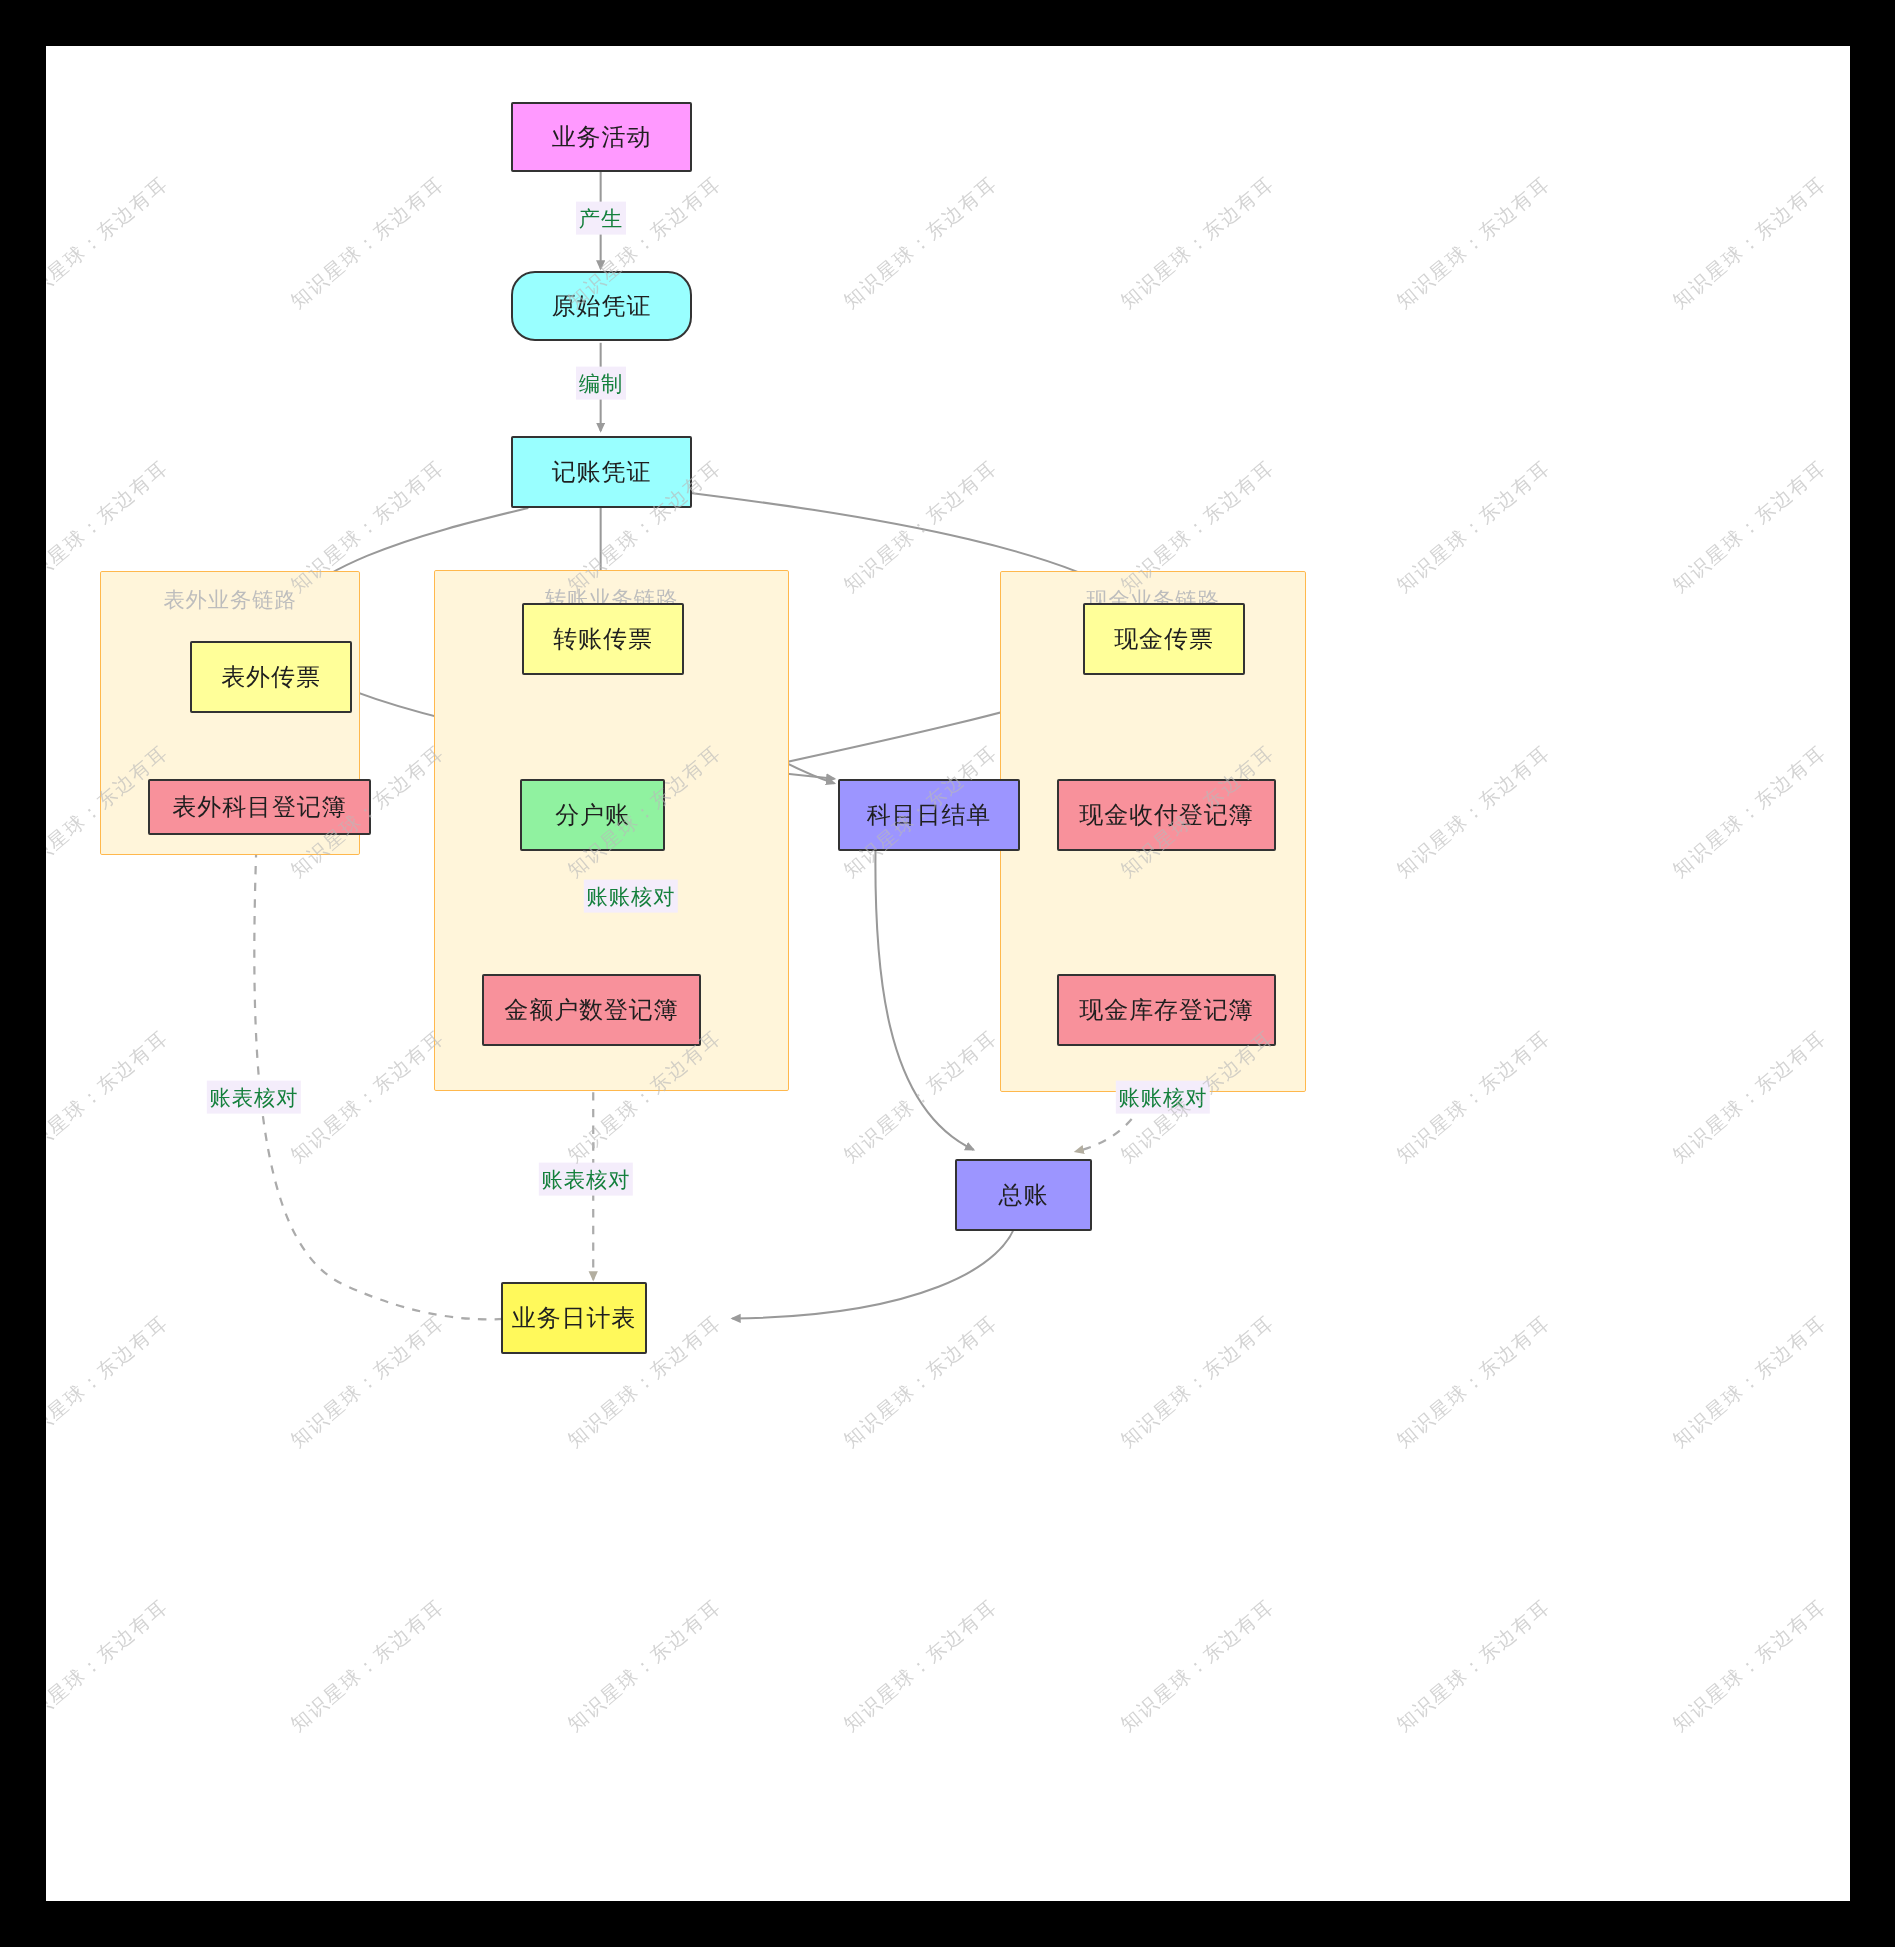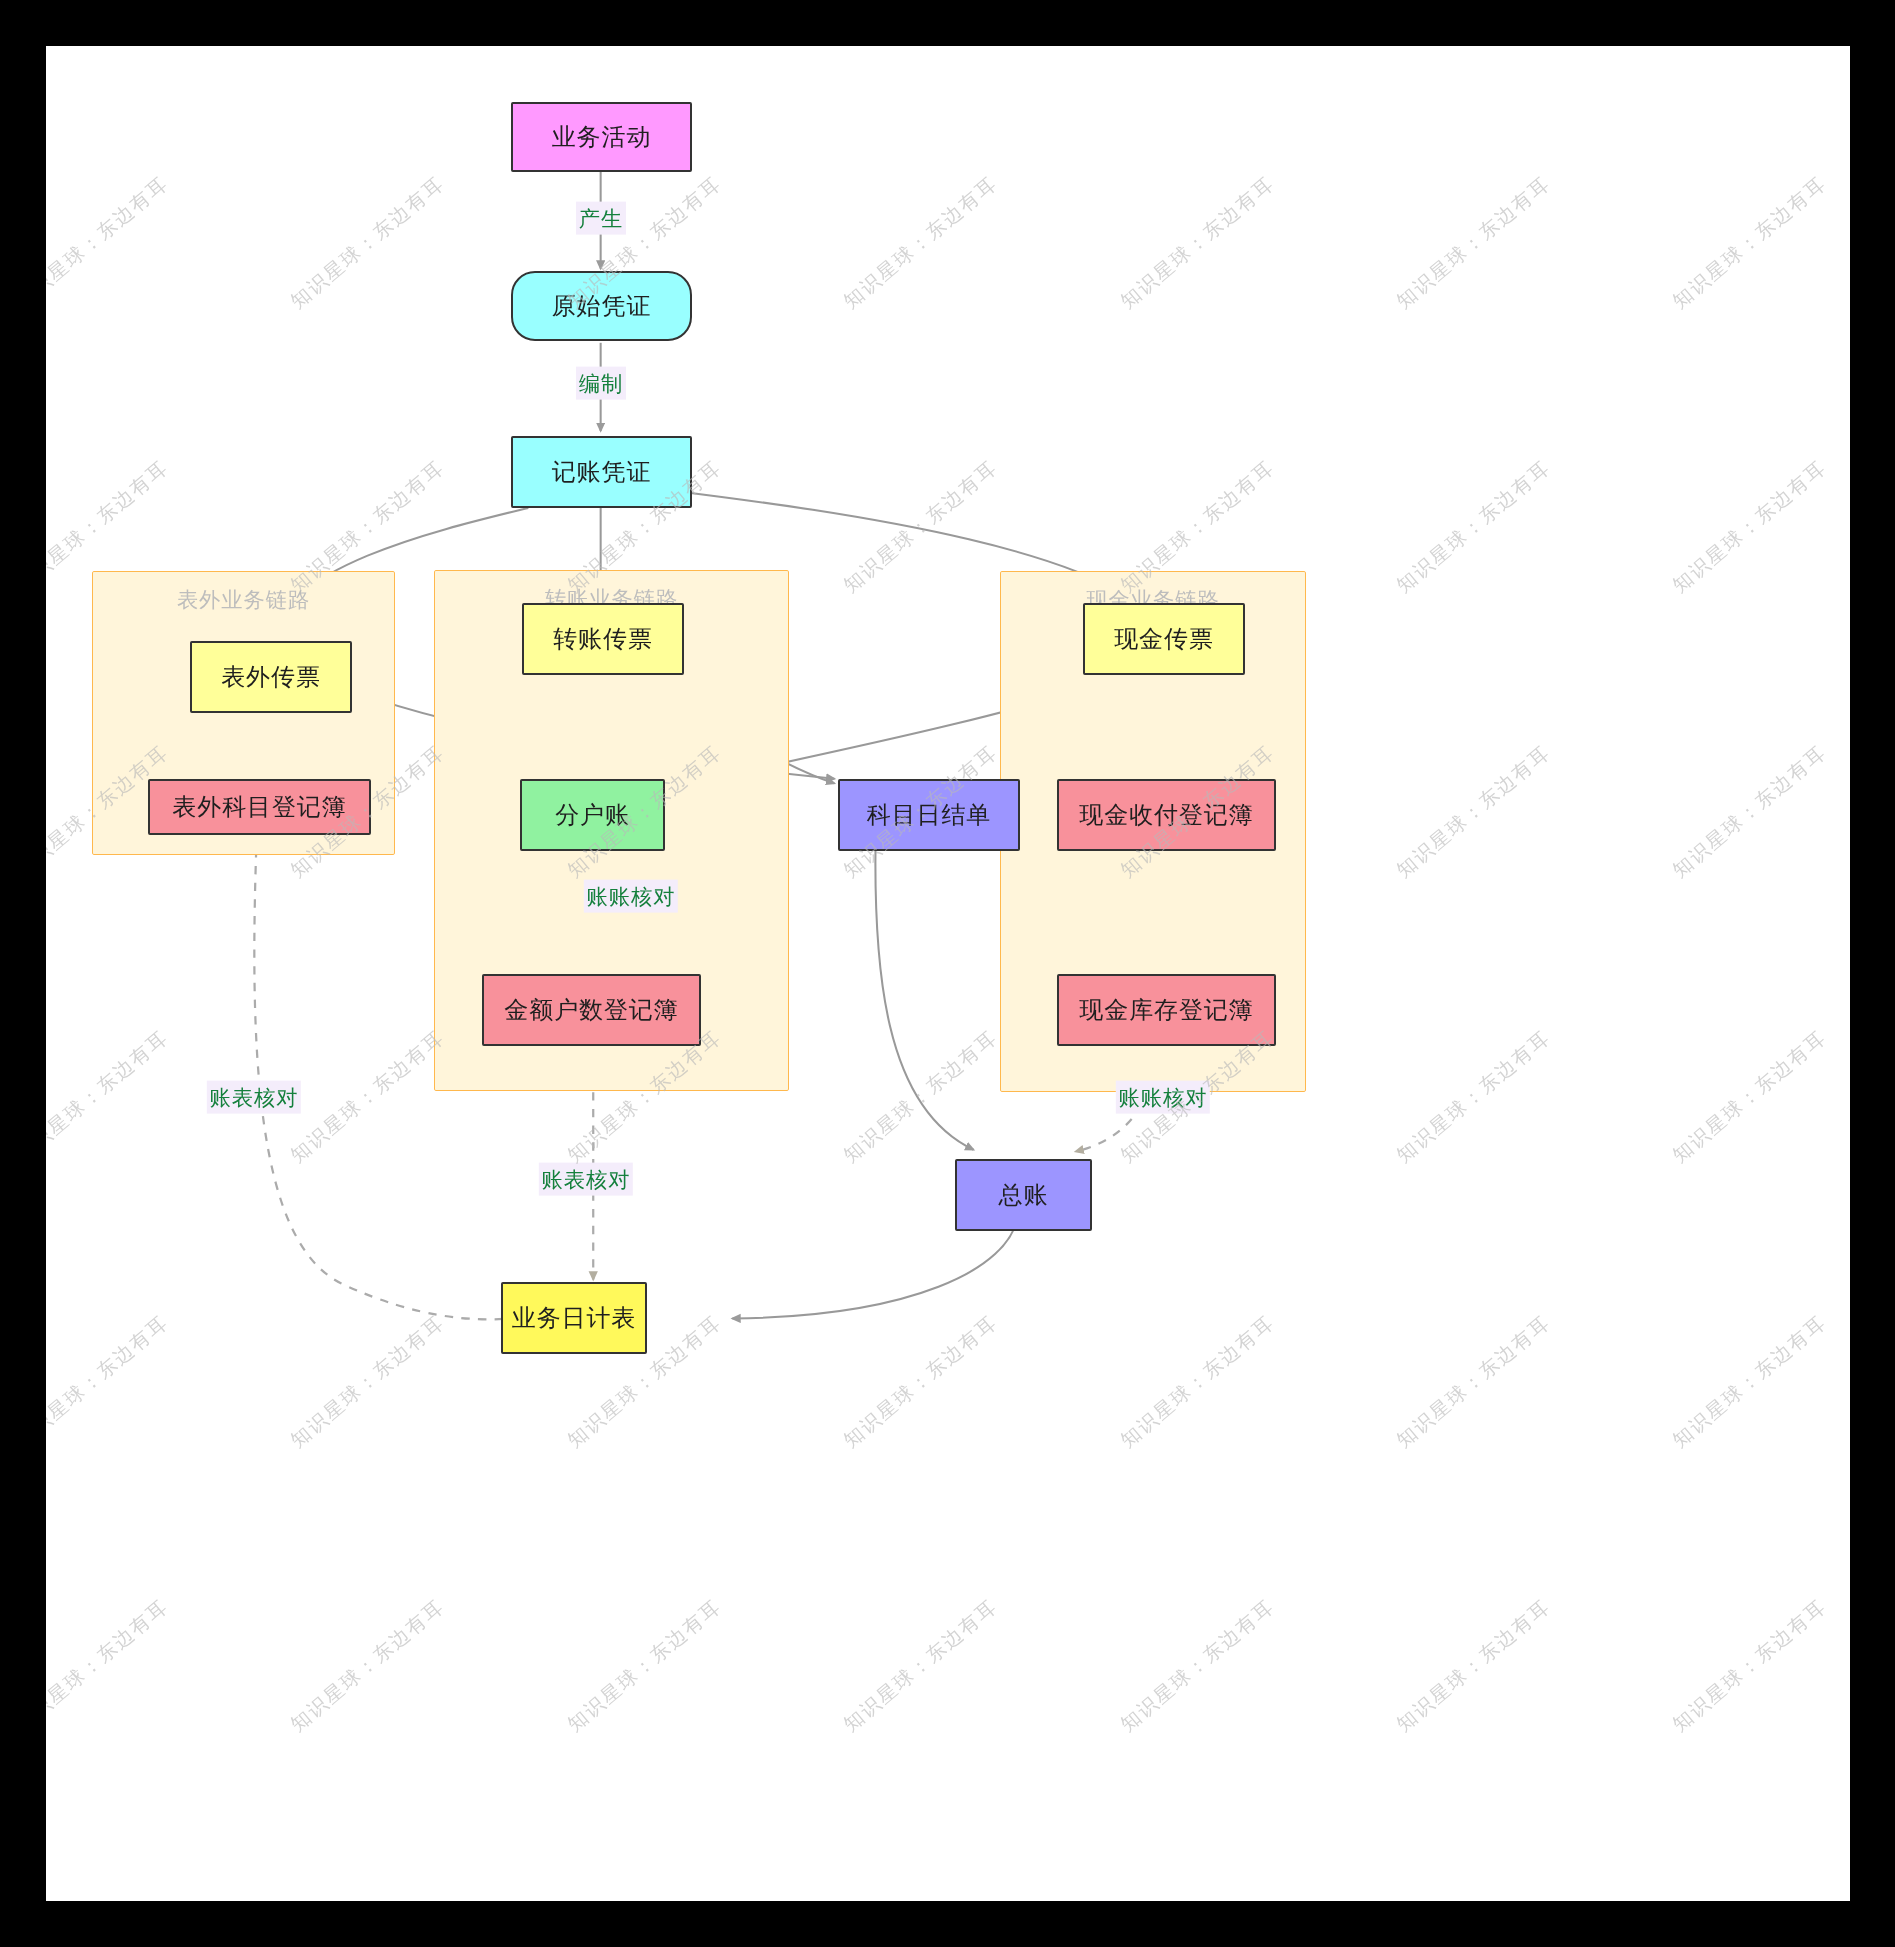--- a/index.html
+++ b/index.html
@@ -102,21 +102,21 @@
 
     <path class="lnd" d="M228,830 C218,1080 225,1290 320,1335 C400,1372 460,1375 500,1372" marker-end="url(#ard)"></path>
 
     <path class="lnd" d="M590,1038 L590,1330" marker-end="url(#ard)"></path>
 
     <path class="lnd" d="M1205,1038 C1202,1120 1180,1175 1110,1192" marker-end="url(#ard)"></path>
 
     <path class="ln" d="M1048,1260 C1040,1320 930,1370 740,1372" marker-end="url(#ar)"></path>
   </svg>
 
-  <div class="cluster" style="left:46px;top:525px;width:303px;height:284px;">
+  <div class="cluster" style="left:54px;top:525px;width:260px;height:284px;">
     <div class="cluster-title">表外业务链路</div>
   </div>
   <div class="cluster" style="left:388px;top:524px;width:355px;height:521px;">
     <div class="cluster-title">转账业务链路</div>
   </div>
   <div class="cluster" style="left:954px;top:525px;width:306px;height:521px;">
     <div class="cluster-title">现金业务链路</div>
   </div>
 
   <div class="node n-magenta" style="left:465px;top:56px;width:181px;height:70px;">业务活动</div>

